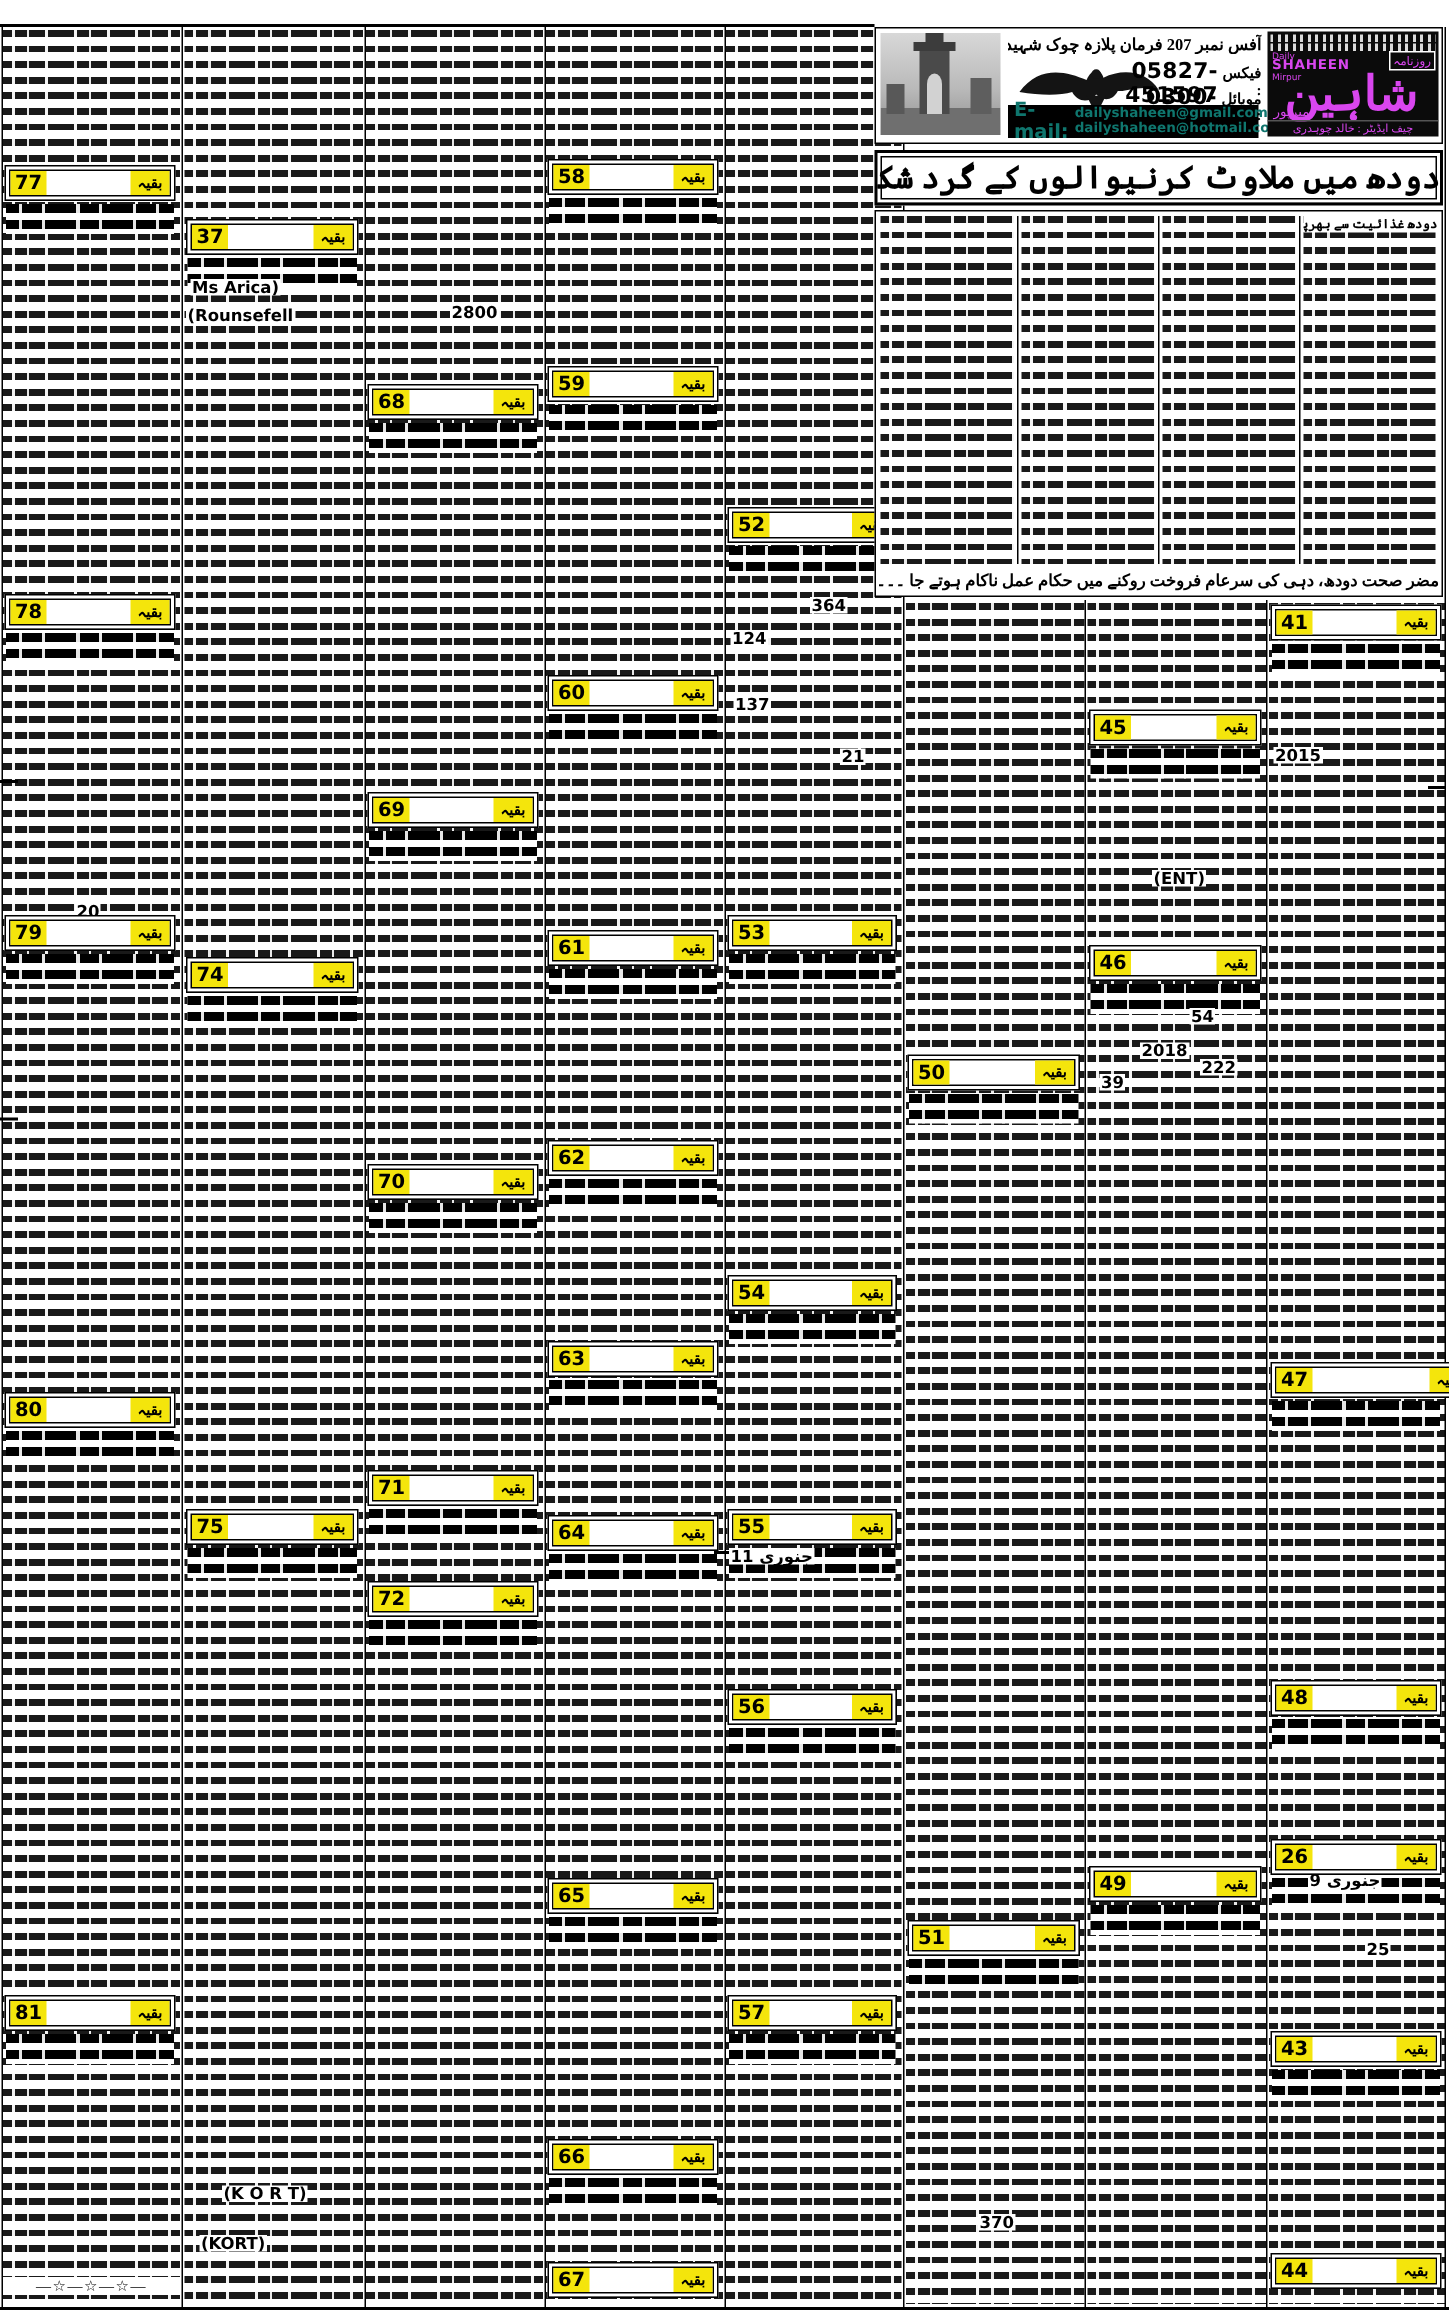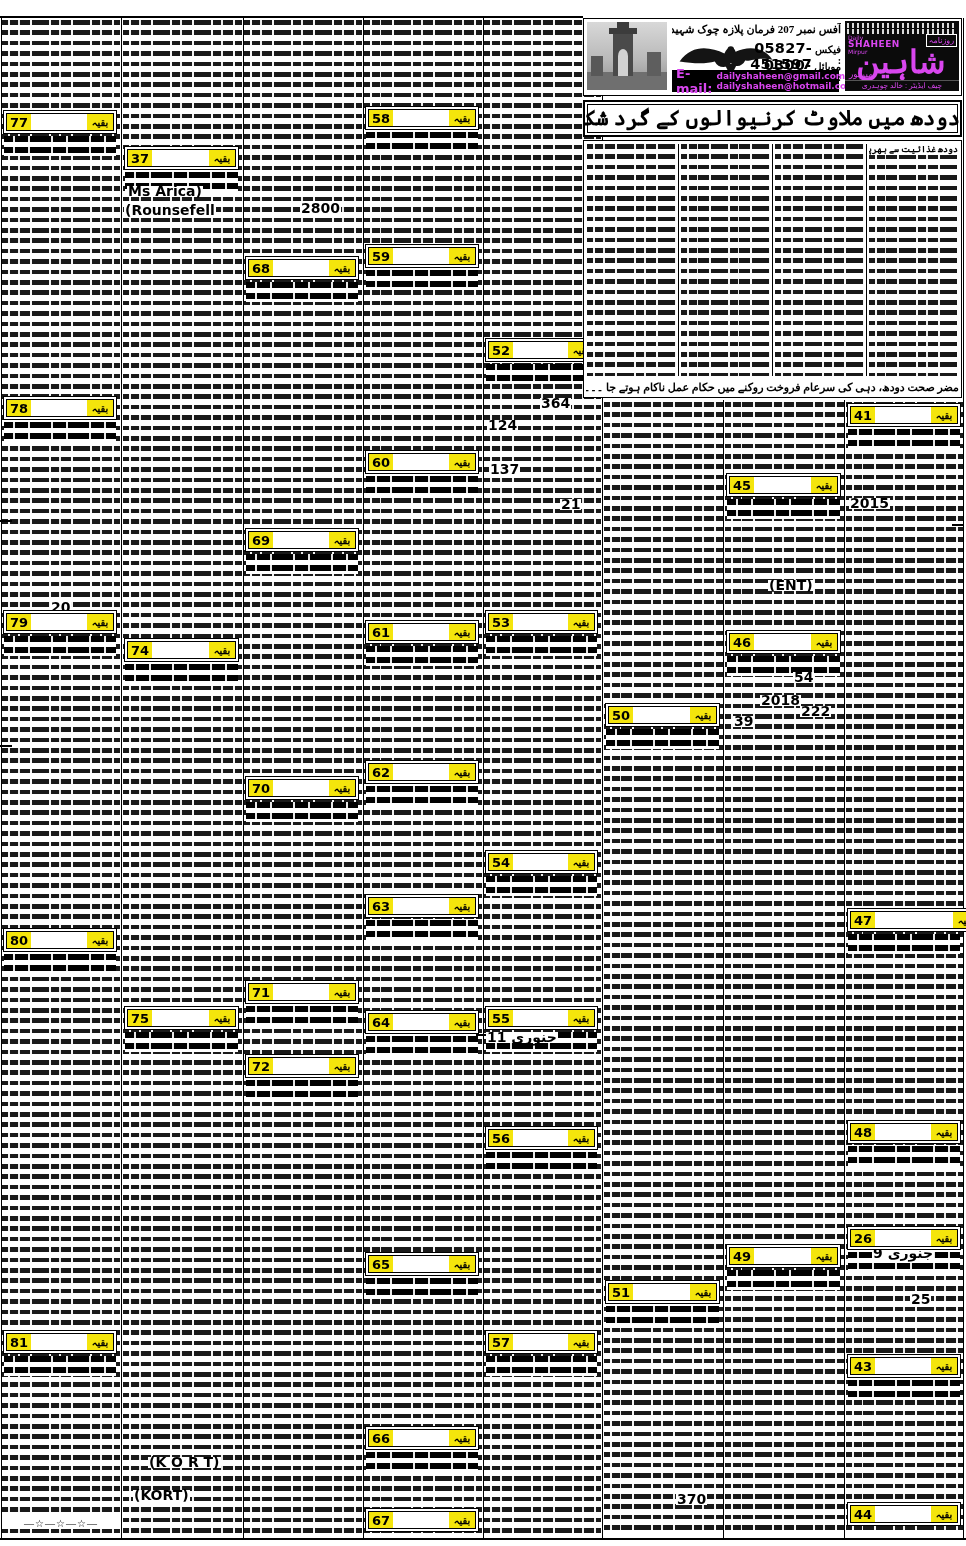--- a/index.html
+++ b/index.html
@@ -21,39 +21,39 @@
           rgba(255,255,255,0) 11px 24px, rgba(255,255,255,.9) 24px 26px, rgba(255,255,255,0) 26px 38px),
         repeating-linear-gradient(180deg, #000 0 6px, rgba(0,0,0,0) 6px 10.8px);}
   
   .strip{position:absolute;height:24px;background:#fff;border:1.5px solid #000;
          box-shadow:inset 0 0 0 2px #fff, inset 0 0 0 3px #000;box-sizing:border-box;z-index:4;}
   .snum{position:absolute;left:3px;top:3px;bottom:3px;width:24px;background:#f4e50c;
         font-family:"DejaVu Sans",sans-serif;font-weight:bold;font-size:13px;line-height:18px;
         text-align:center;}
   .sbq{position:absolute;right:3px;top:3px;bottom:3px;width:26px;background:#f4e50c;
        font-size:10px;line-height:18px;text-align:center;direction:rtl;font-weight:bold;}
-  .frag{position:absolute;font-family:"DejaVu Sans",sans-serif;font-weight:bold;font-size:14px;
+  .frag{position:absolute;font-family:"DejaVu Sans",sans-serif;font-weight:bold;font-size:11px;
         background:#fff;white-space:nowrap;z-index:3;padding:0 1px;line-height:11px;}
   
   .dateline{position:absolute;top:0;left:0;width:100%;height:16px;text-align:center;
             font-size:12.5px;font-weight:bold;direction:rtl;line-height:16px;z-index:5;}
   
   .masthead{position:absolute;left:583px;top:18px;width:379px;height:78px;background:#fff;
             border:1.5px solid #000;box-sizing:border-box;z-index:6;}
   .photo{position:absolute;left:3px;top:3px;width:80px;height:68px;
          background:linear-gradient(180deg,#d8d8d8 0,#b9b9b9 55%,#8f8f8f 100%);overflow:hidden;}
   .mh-center{position:absolute;left:88px;right:120px;top:2px;bottom:2px;}
   .office{position:absolute;top:2px;left:0;right:0;font-size:11px;font-weight:bold;direction:rtl;
           text-align:center;white-space:nowrap;overflow:hidden;}
   .contact{position:absolute;top:19px;right:0;width:120px;}
   .crow{direction:rtl;display:flex;align-items:baseline;justify-content:flex-start;height:17px;}
   .clabel{font-size:10px;font-weight:bold;margin-left:3px;}
   .cnum{font-family:"DejaVu Sans",sans-serif;font-weight:bold;font-size:14.5px;letter-spacing:.2px;}
   .eagle{position:absolute;left:-6px;top:18px;width:120px;height:40px;}
-  .emailbox{position:absolute;left:0;right:2px;bottom:1px;height:22px;background:#000;color:#d946ef;
+  .emailbox{position:absolute;left:0;right:2px;bottom:1px;height:22px;background:#000;color:#0f766e;
             display:flex;align-items:center;}
   .emaillabel{font-family:"DejaVu Sans",sans-serif;font-weight:bold;font-size:13px;padding:0 4px;}
   .emails{font-family:"DejaVu Sans",sans-serif;font-weight:bold;font-size:9px;line-height:10px;}
   
   .logo{position:absolute;right:2px;top:2px;width:114px;height:70px;background:#0b0b0b;color:#d946ef;
         overflow:hidden;}
   .logostrip{position:absolute;left:2px;right:2px;height:5px;
              background:repeating-linear-gradient(90deg,rgba(255,255,255,.85) 0 2px,rgba(255,255,255,0) 2px 5px);}
   .logoen{position:absolute;left:3px;top:13px;font-family:"DejaVu Sans",sans-serif;line-height:7px;}
   .logoen .d{font-size:6px;} .logoen .s{font-size:9px;font-weight:bold;letter-spacing:.5px;}
@@ -312,21 +312,21 @@
       <div class="frag" style="left: 124px; top: 205px;">(Rounsefell</div>
       <div class="frag" style="left: 300px; top: 203px;">2800</div>
       <div class="frag" style="left: 148px; top: 1457px;">(K O R T)</div>
       <div class="frag" style="left: 133px; top: 1490px;">(KORT)</div>
       <div class="frag" style="left: 768px; top: 580px;">(ENT)</div>
       <div class="frag" style="left: 849px; top: 498px;">2015</div>
       <div class="frag" style="left: 793px; top: 672px;">54</div>
       <div class="frag" style="left: 760px; top: 695px;">2018</div>
       <div class="frag" style="left: 800px; top: 706px;">222</div>
       <div class="frag" style="left: 733px; top: 716px;">39</div>
-      <div class="frag" style="left: 676px; top: 1476px; margin-top: 18px;">370</div>
+      <div class="frag" style="left: 652px; top: 1476px;">370</div>
       <div class="frag" style="left: 872px; top: 1248px;">9 جنوری</div>
       <div class="frag" style="left: 910px; top: 1294px;">25</div>
       <div class="frag" style="left: 486px; top: 1032px;">11 جنوری</div>
       <div class="frag" style="left: 50px; top: 602px;">20</div>
       <div class="frag" style="left: 540px; top: 398px;">364</div>
       <div class="frag" style="left: 487px; top: 420px;">124</div>
       <div class="frag" style="left: 489px; top: 464px;">137</div>
       <div class="frag" style="left: 560px; top: 499px;">21</div>
     </div>
 

